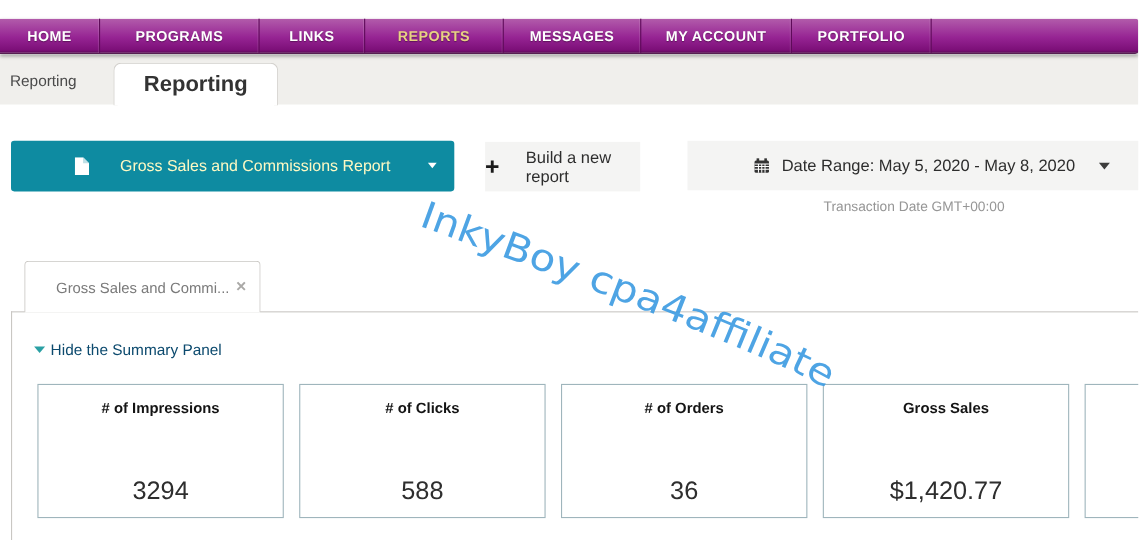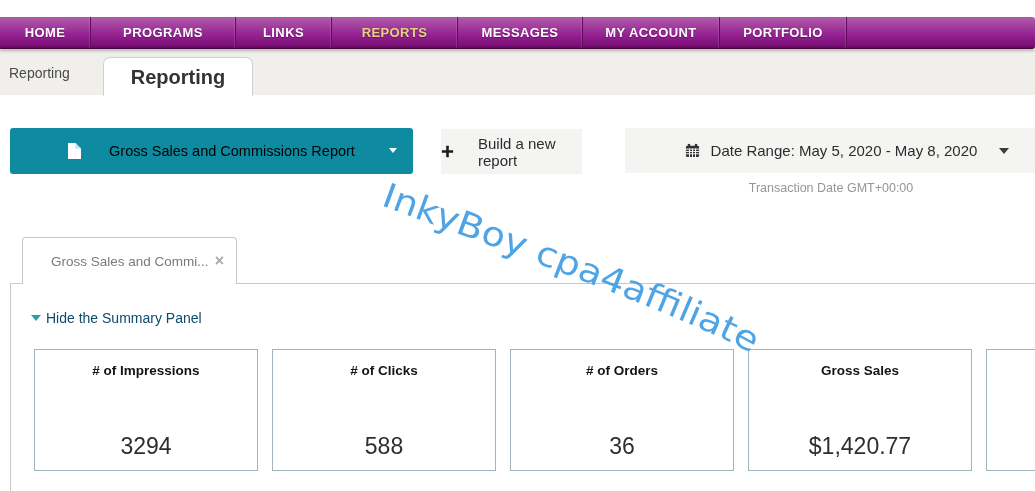--- a/index.html
+++ b/index.html
@@ -72,21 +72,21 @@
 
   
   .report-selector {
     position: absolute;
     left: 10px; top: 128px;
     width: 403px; height: 46px;
     background: #0e8ba1;
     border-radius: 3px;
     display: flex; align-items: center; justify-content: center;
     gap: 28px;
-    color: #000000; font-size: 14.5px;
+    color: #fef9c3; font-size: 14.5px;
     cursor: pointer;
   }
   .report-selector .caret {
     position: absolute; right: 16px; top: 20px;
     width: 0; height: 0;
     border-left: 4px solid transparent;
     border-right: 4px solid transparent;
     border-top: 5px solid #ffffff;
   }
 

